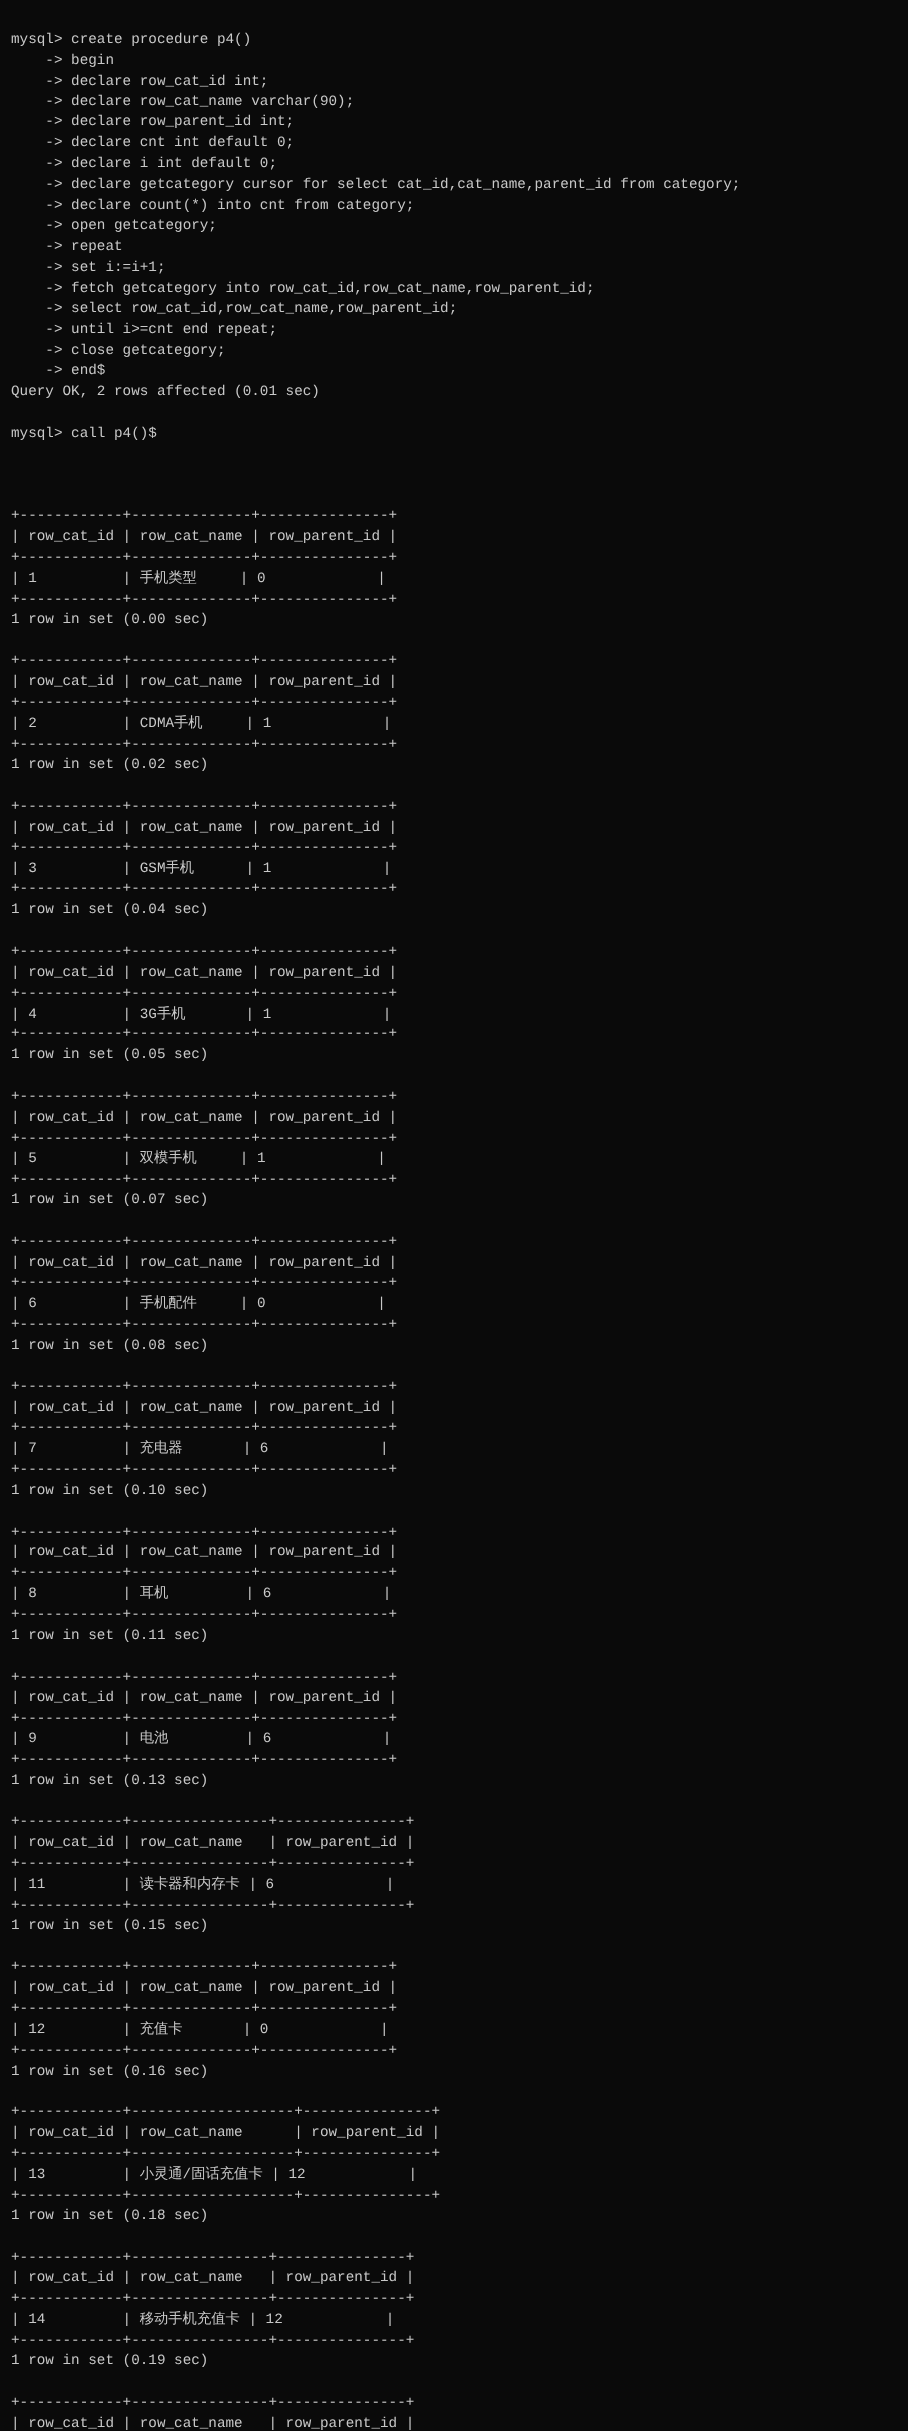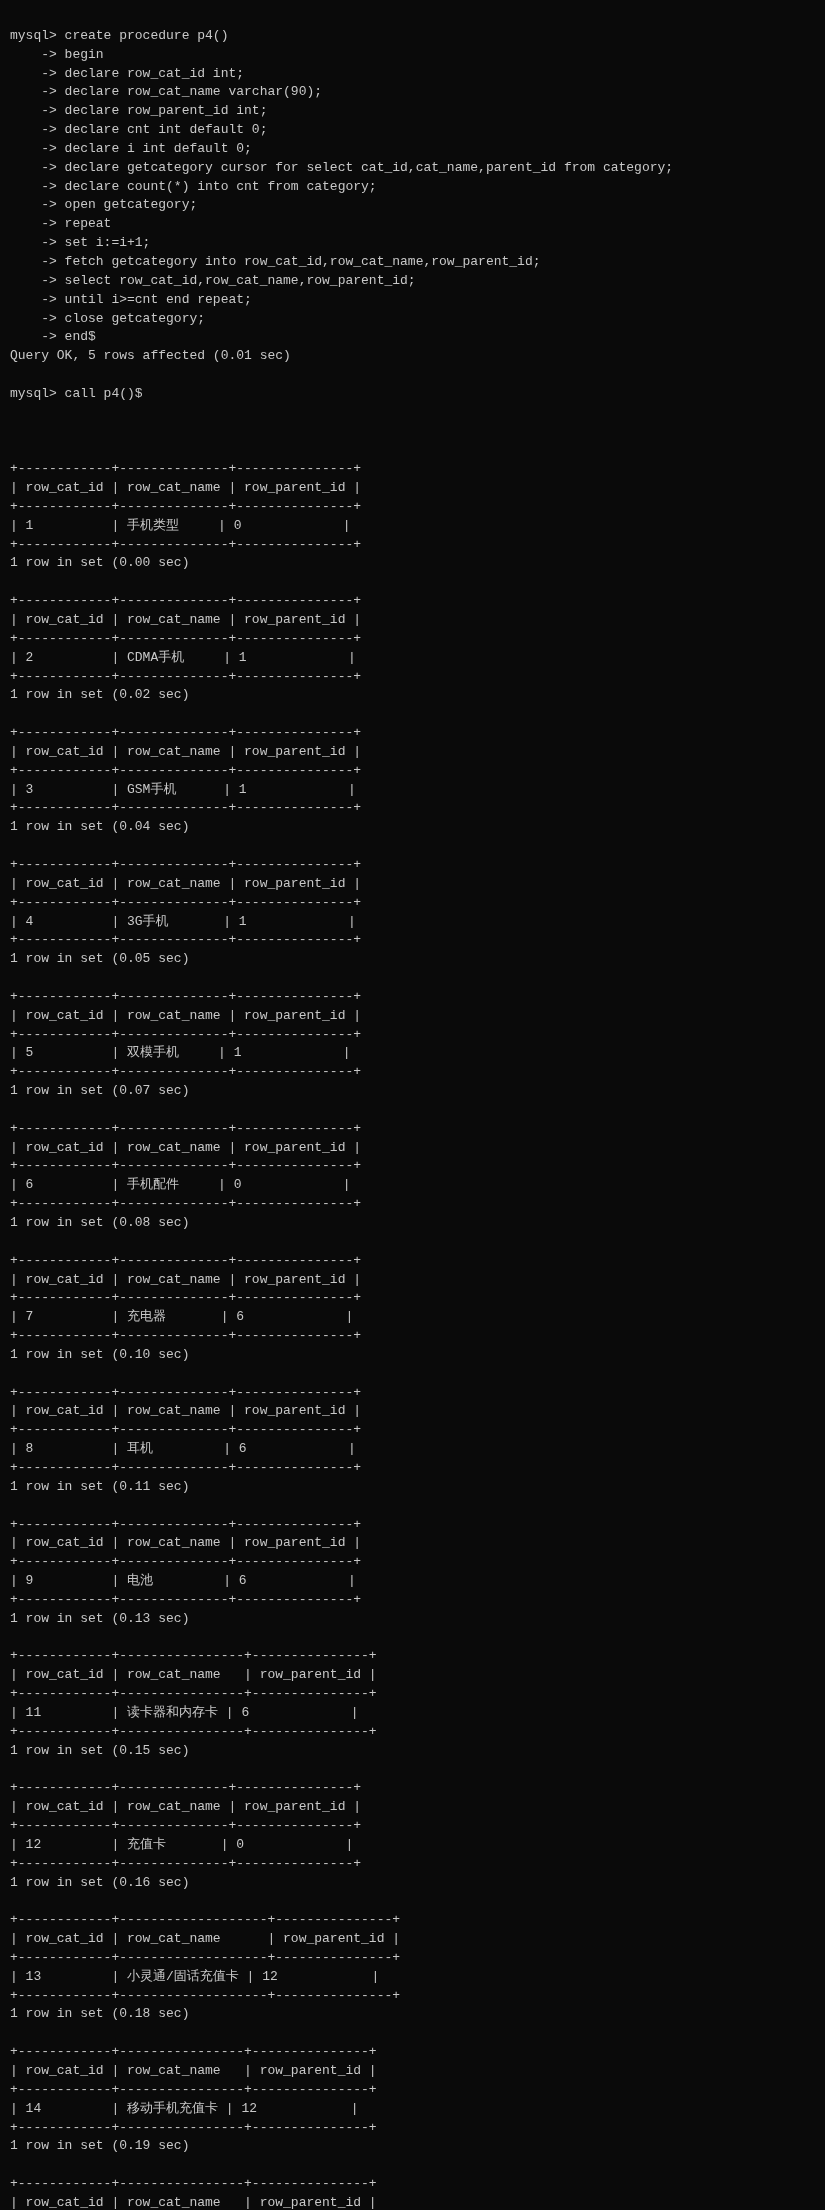--- a/index.html
+++ b/index.html
@@ -36,21 +36,21 @@
 <span>    -&gt; declare getcategory cursor for select cat_id,cat_name,parent_id from category;</span>
 <span>    -&gt; declare count(*) into cnt from category;</span>
 <span>    -&gt; open getcategory;</span>
 <span>    -&gt; repeat</span>
 <span>    -&gt; set i:=i+1;</span>
 <span>    -&gt; fetch getcategory into row_cat_id,row_cat_name,row_parent_id;</span>
 <span>    -&gt; select row_cat_id,row_cat_name,row_parent_id;</span>
 <span>    -&gt; until i&gt;=cnt end repeat;</span>
 <span>    -&gt; close getcategory;</span>
 <span>    -&gt; end$</span>
-<span>Query OK, 5 rows affected (0.01 sec)</span>
+<span>Query OK, 2 rows affected (0.01 sec)</span>
 
 <span>mysql&gt; call p4()$</span>
 </div>
 
 <div id="tables-container"><div>
 +------------+--------------+---------------+
 | row_cat_id | row_cat_name | row_parent_id |
 +------------+--------------+---------------+
 | 1          | 手机类型     | 0             |
 +------------+--------------+---------------+

